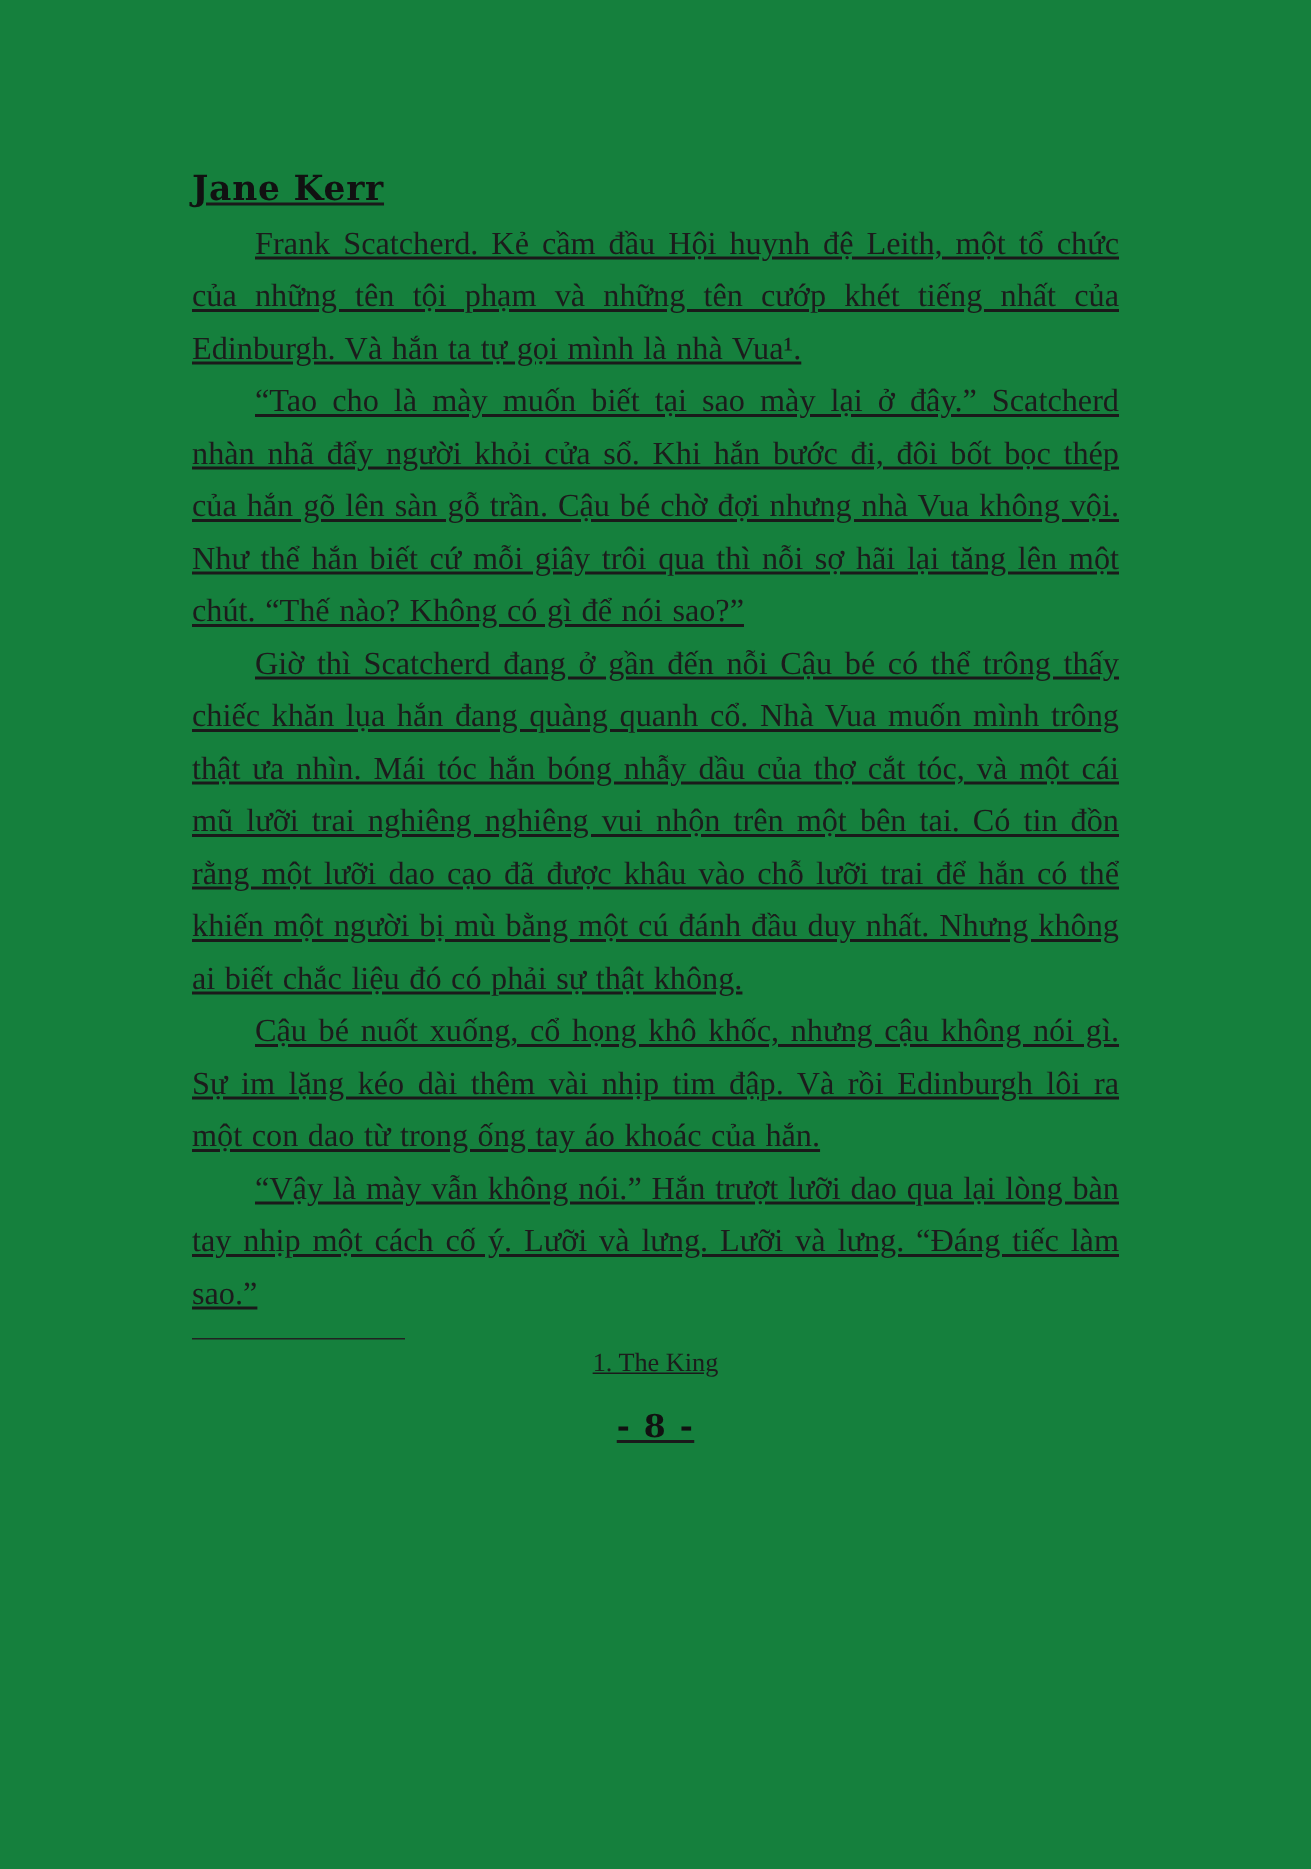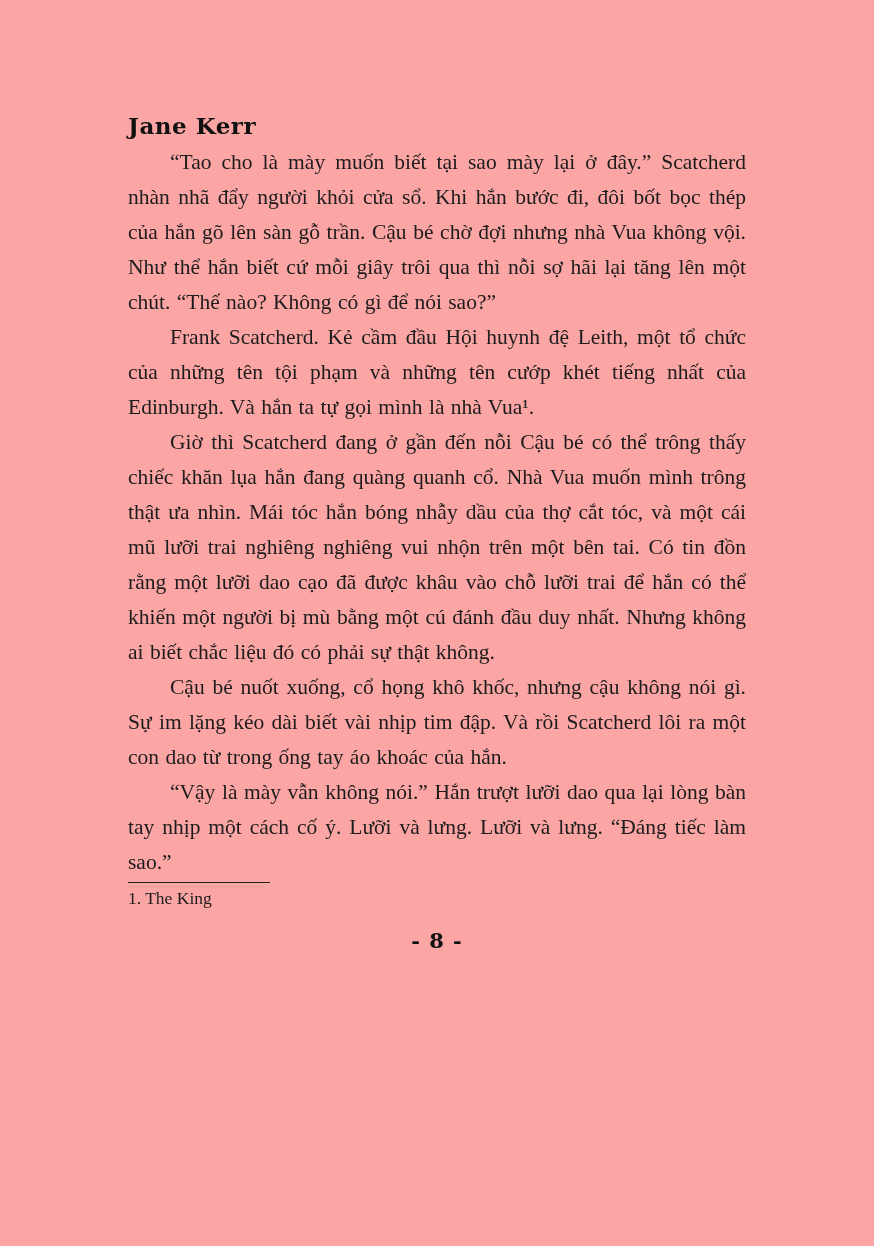--- a/index.html
+++ b/index.html
@@ -12,21 +12,22 @@
     height: 1246px;
     overflow: hidden;
     font-family: "Liberation Serif", "DejaVu Serif", serif;
     color: #1a1a1a;
   }
   .page {
     box-sizing: border-box;
     width: 874px;
     height: 1246px;
     padding: 112px 128px 0 128px;
-    background: #fca5a5;
+    background: #15803d;
+    text-decoration: underline;
   }
   .author {
     font-weight: 700;
     font-size: 23px;
     letter-spacing: 0.5px;
     margin: 0 0 6px 0;
     color: #111111;
     font-family: "DejaVu Serif", "Liberation Serif", serif;
   }
   .body-text {
@@ -35,21 +36,22 @@
   .para {
     margin: 0;
     font-size: 21.5px;
     line-height: 35px;
     text-align: justify;
     text-indent: 42px;
     word-spacing: 1px;
     color: #1c1c1c;
   }
   .footnote {
-    margin-top: 2px;
+    margin-top: 12px;
+    text-align: center;
   }
   .footnote-rule {
     width: 142px;
     border-top: 1.5px solid #222222;
     margin: 0 0 3px 0;
   }
   .footnote-text {
     font-size: 17.5px;
     line-height: 24px;
     color: #1c1c1c;
@@ -65,24 +67,24 @@
   }
 </style>
 </head>
 <body>
 
 <main class="page">
 
   <header class="author">Jane Kerr</header>
 
   <section class="body-text">
+    <p class="para">Frank Scatcherd. Kẻ cầm đầu Hội huynh đệ Leith, một tổ chức của những tên tội phạm và những tên cướp khét tiếng nhất của Edinburgh. Và hắn ta tự gọi mình là nhà Vua¹.</p>
     <p class="para">“Tao cho là mày muốn biết tại sao mày lại ở đây.” Scatcherd nhàn nhã đẩy người khỏi cửa sổ. Khi hắn bước đi, đôi bốt bọc thép của hắn gõ lên sàn gỗ trần. Cậu bé chờ đợi nhưng nhà Vua không vội. Như thể hắn biết cứ mỗi giây trôi qua thì nỗi sợ hãi lại tăng lên một chút. “Thế nào? Không có gì để nói sao?”</p>
-    <p class="para">Frank Scatcherd. Kẻ cầm đầu Hội huynh đệ Leith, một tổ chức của những tên tội phạm và những tên cướp khét tiếng nhất của Edinburgh. Và hắn ta tự gọi mình là nhà Vua¹.</p>
     <p class="para">Giờ thì Scatcherd đang ở gần đến nỗi Cậu bé có thể trông thấy chiếc khăn lụa hắn đang quàng quanh cổ. Nhà Vua muốn mình trông thật ưa nhìn. Mái tóc hắn bóng nhẫy dầu của thợ cắt tóc, và một cái mũ lưỡi trai nghiêng nghiêng vui nhộn trên một bên tai. Có tin đồn rằng một lưỡi dao cạo đã được khâu vào chỗ lưỡi trai để hắn có thể khiến một người bị mù bằng một cú đánh đầu duy nhất. Nhưng không ai biết chắc liệu đó có phải sự thật không.</p>
-    <p class="para">Cậu bé nuốt xuống, cổ họng khô khốc, nhưng cậu không nói gì. Sự im lặng kéo dài biết vài nhịp tim đập. Và rồi Scatcherd lôi ra một con dao từ trong ống tay áo khoác của hắn.</p>
+    <p class="para">Cậu bé nuốt xuống, cổ họng khô khốc, nhưng cậu không nói gì. Sự im lặng kéo dài thêm vài nhịp tim đập. Và rồi Edinburgh lôi ra một con dao từ trong ống tay áo khoác của hắn.</p>
     <p class="para">“Vậy là mày vẫn không nói.” Hắn trượt lưỡi dao qua lại lòng bàn tay nhịp một cách cố ý. Lưỡi và lưng. Lưỡi và lưng. “Đáng tiếc làm sao.”</p>
   </section>
 
   <footer>
     <div class="footnote">
       <div class="footnote-rule"></div>
       <div class="footnote-text">1. The King</div>
     </div>
     <div class="page-number">- 8 -</div>
   </footer>

